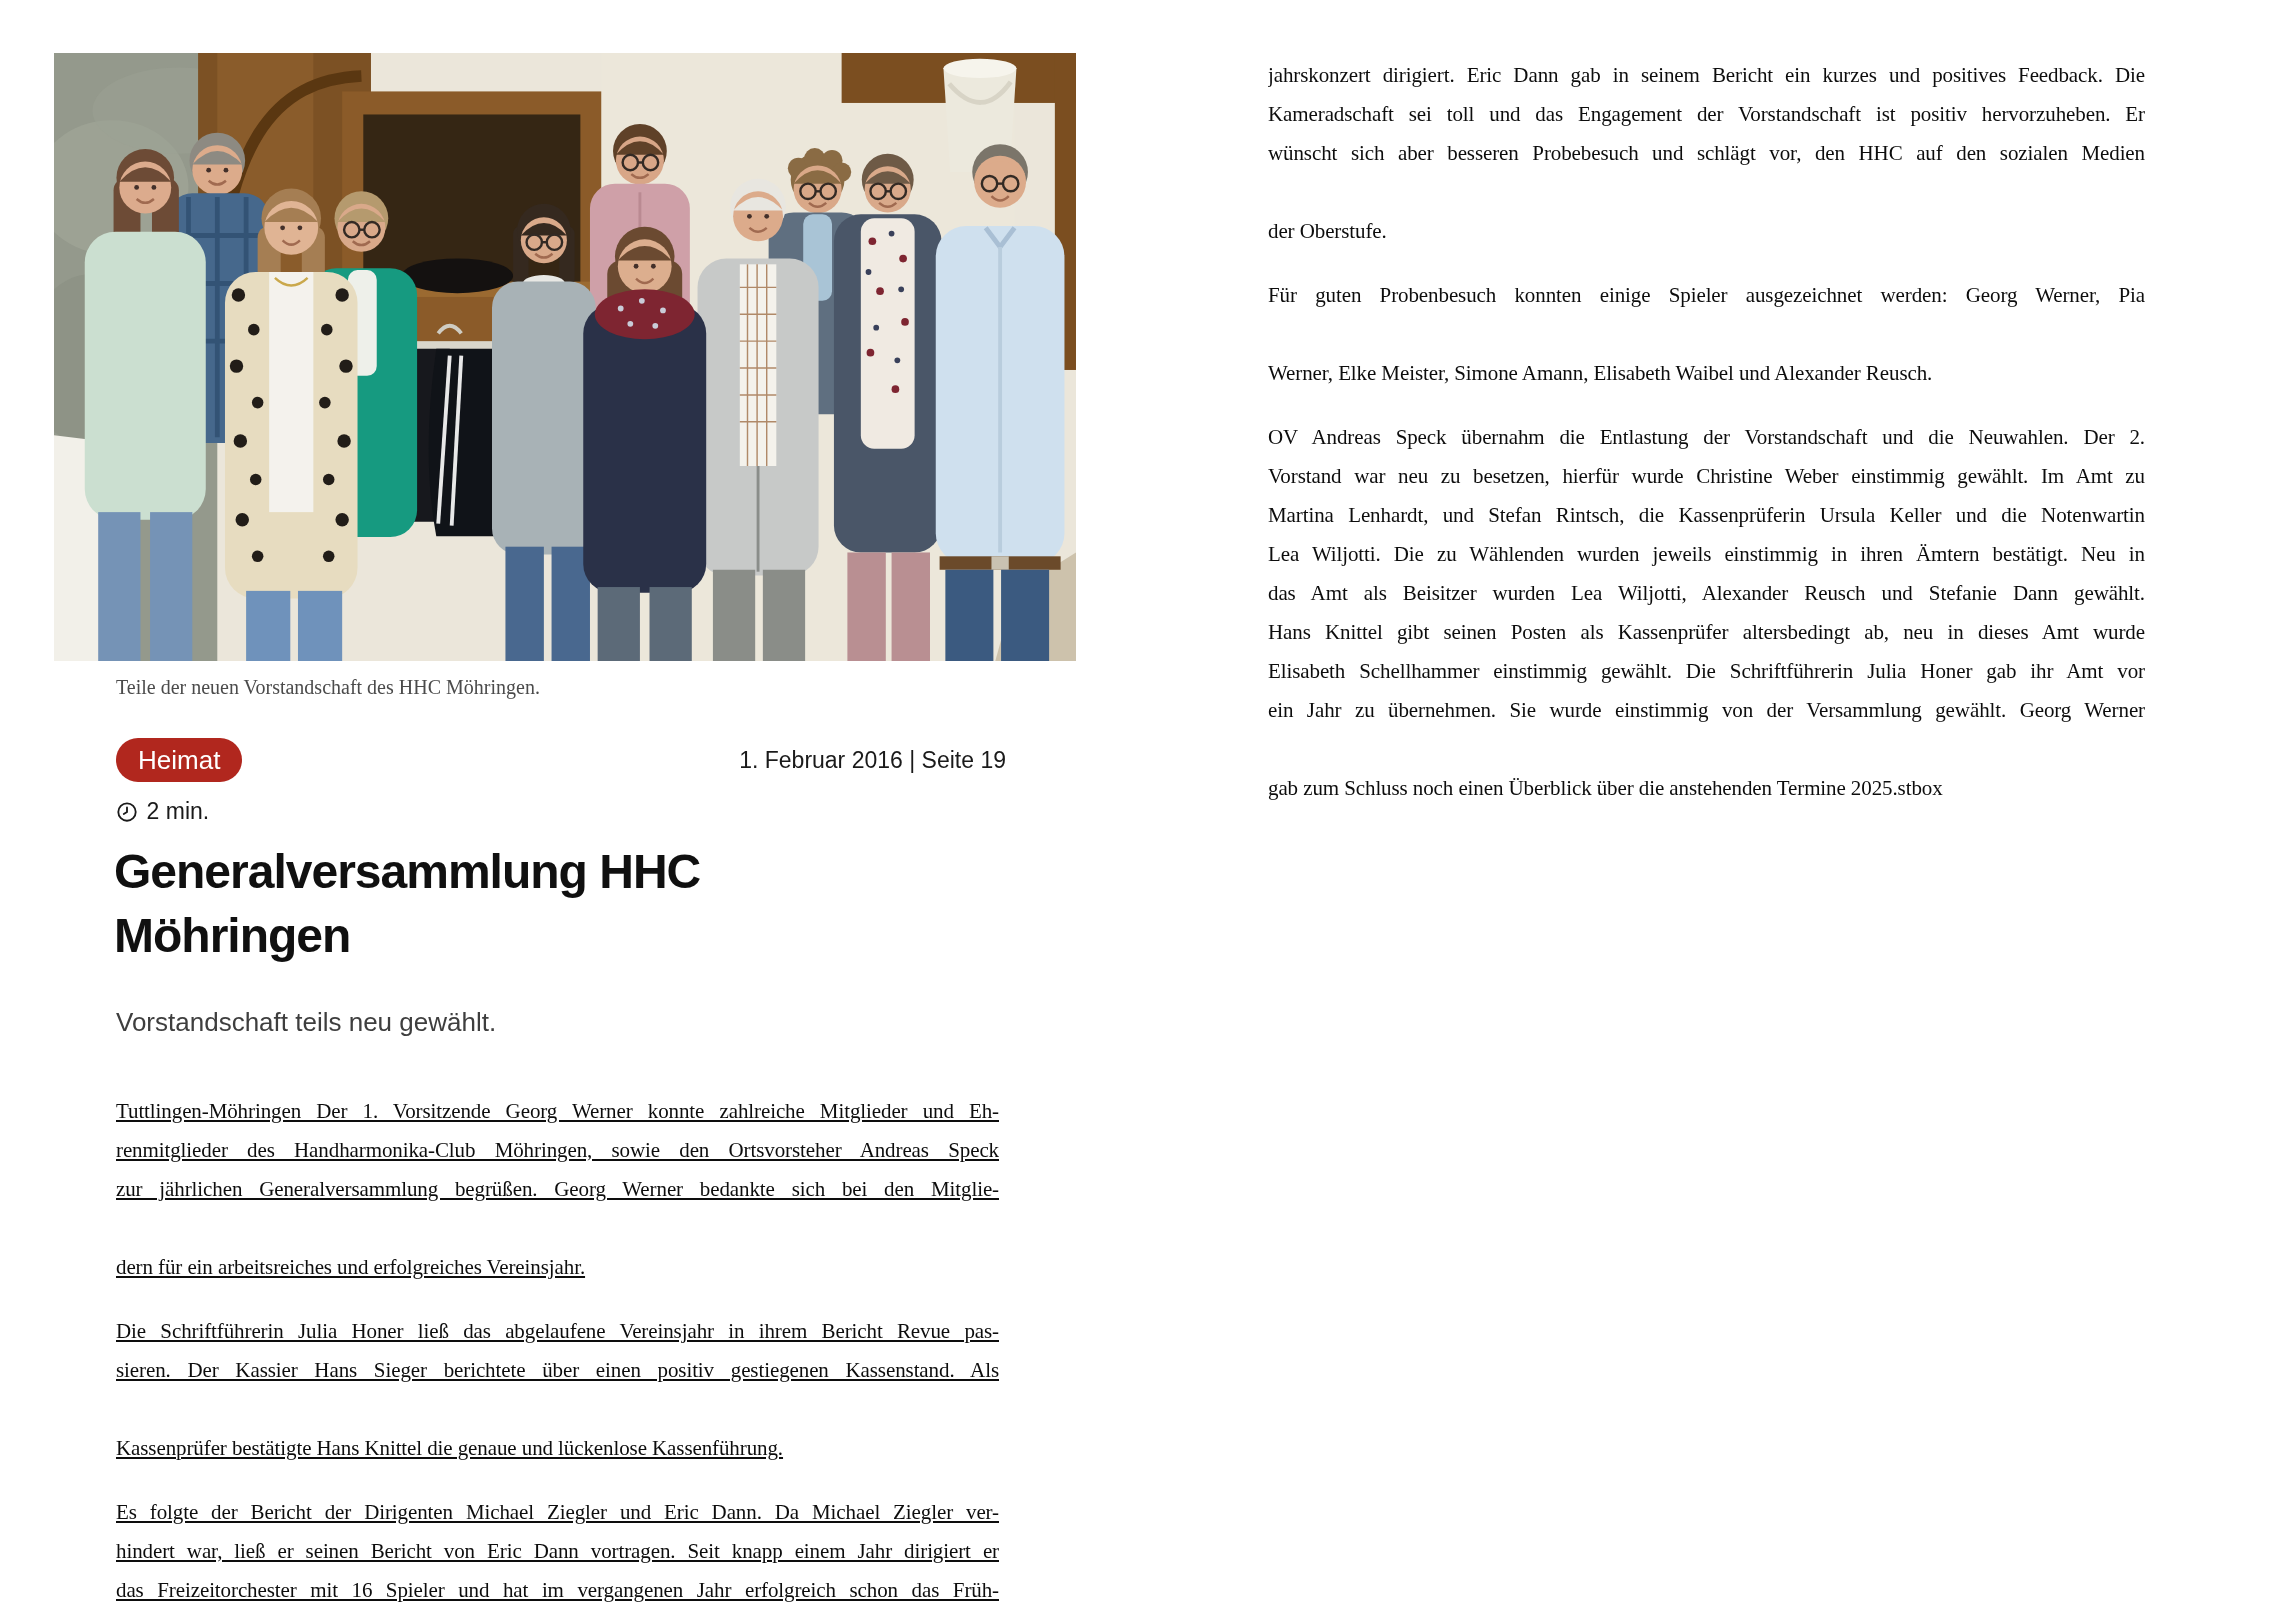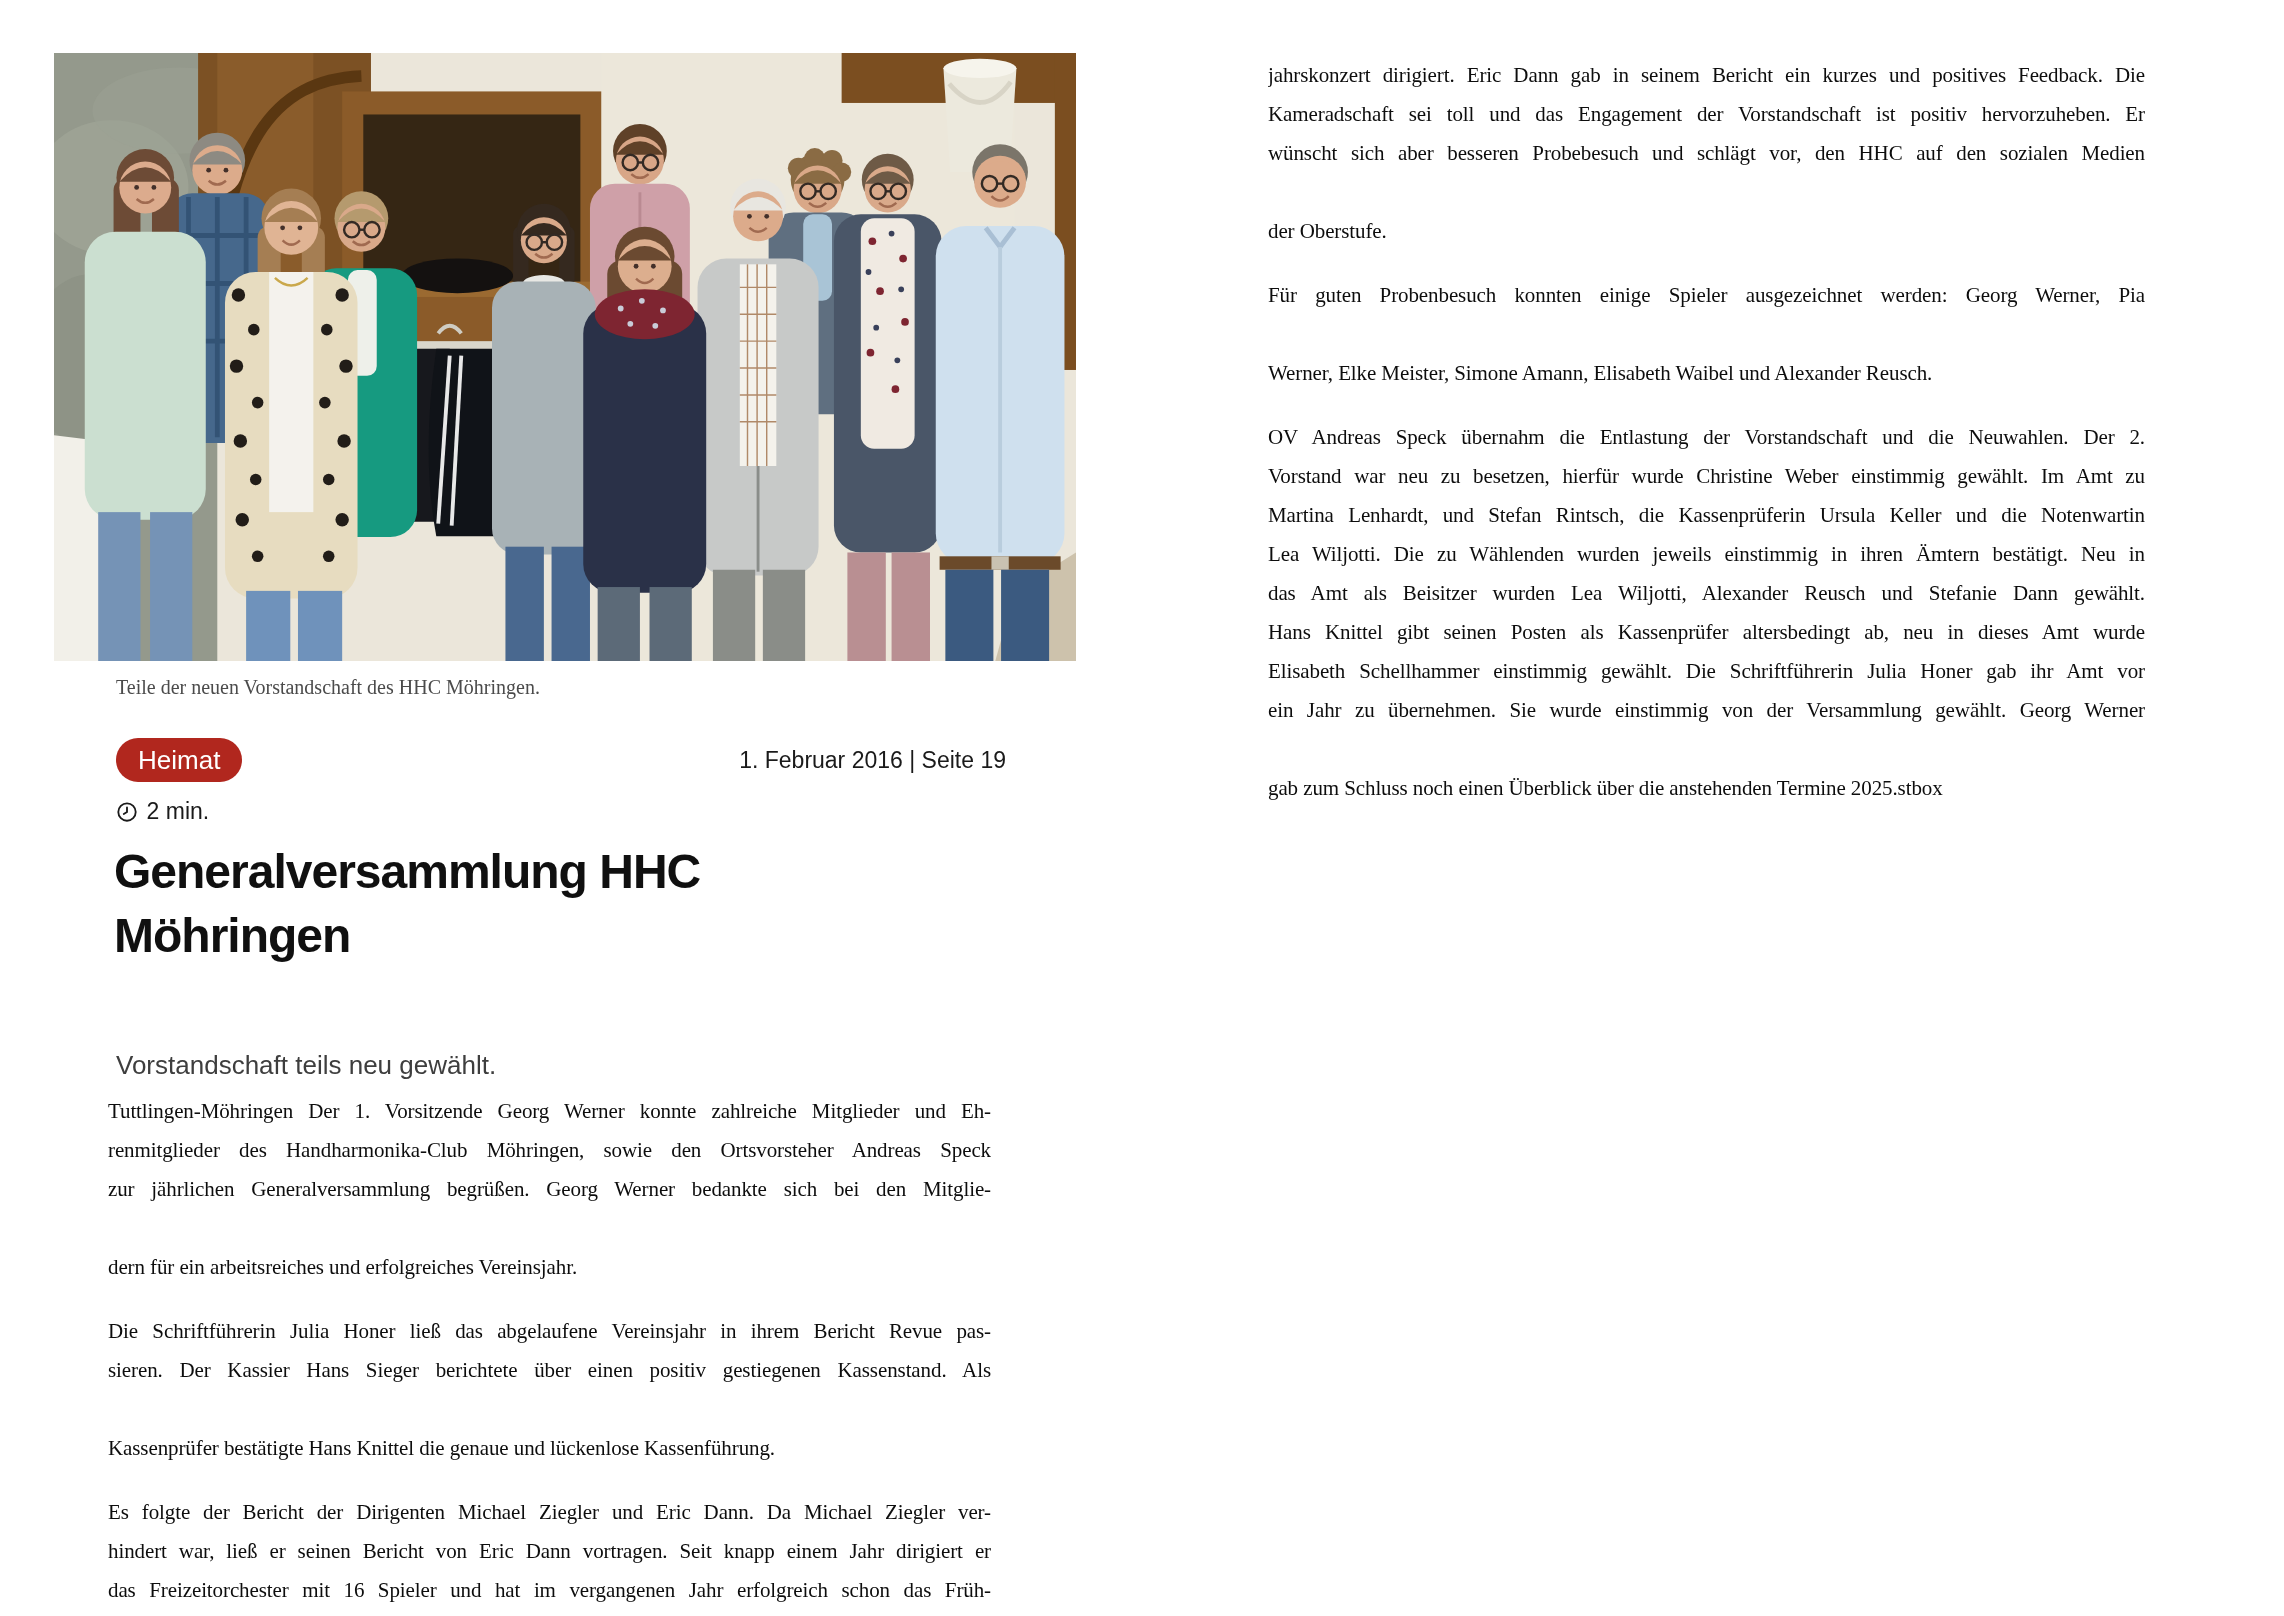--- a/index.html
+++ b/index.html
@@ -27,27 +27,27 @@
   .datepage { font-size:23px; color:var(--meta_text,#1a1a1a); }
 
   .clockrow { left:116px; top:798px; display:flex; align-items:center; gap:8.6px; font-size:23px; color:var(--meta_text,#1a1a1a);text-align:right; }
   .clockrow svg { display:block; }
 
   .title {
     left:114px; top:840px; width:692px; margin:0;
     font-weight:bold; font-size:48px; line-height:64px; letter-spacing:-1px;
     color:var(--title_text,#101010);
   }
-  .subtitle { left:116px; top:1050px; font-size:26px; color:var(--subtitle_text,#3e3e3e); }
+  .subtitle { left:116px; top:1007px; font-size:26px; color:var(--subtitle_text,#3e3e3e); }
 
   .bodycol {
     font-family:"Liberation Serif","DejaVu Serif",serif;
     font-size:21px; color:var(--body_text,#0d0d0d); letter-spacing:-0.1px;
   }
-  .colL { left:108px; top:1092px; width:883px; }
+  .colL { left:116px; top:1092px; width:883px;text-decoration:underline; }
   .colR { left:1268px; top:56px; width:877px; }
   .para + .para { margin-top:25px; }
   .bline {
     height:39px; line-height:39px; overflow:hidden;
     text-align:justify; text-align-last:justify;
   }
   .bline.last { text-align-last:left;margin-top:39px; }
 </style>
 </head>
 <body>

